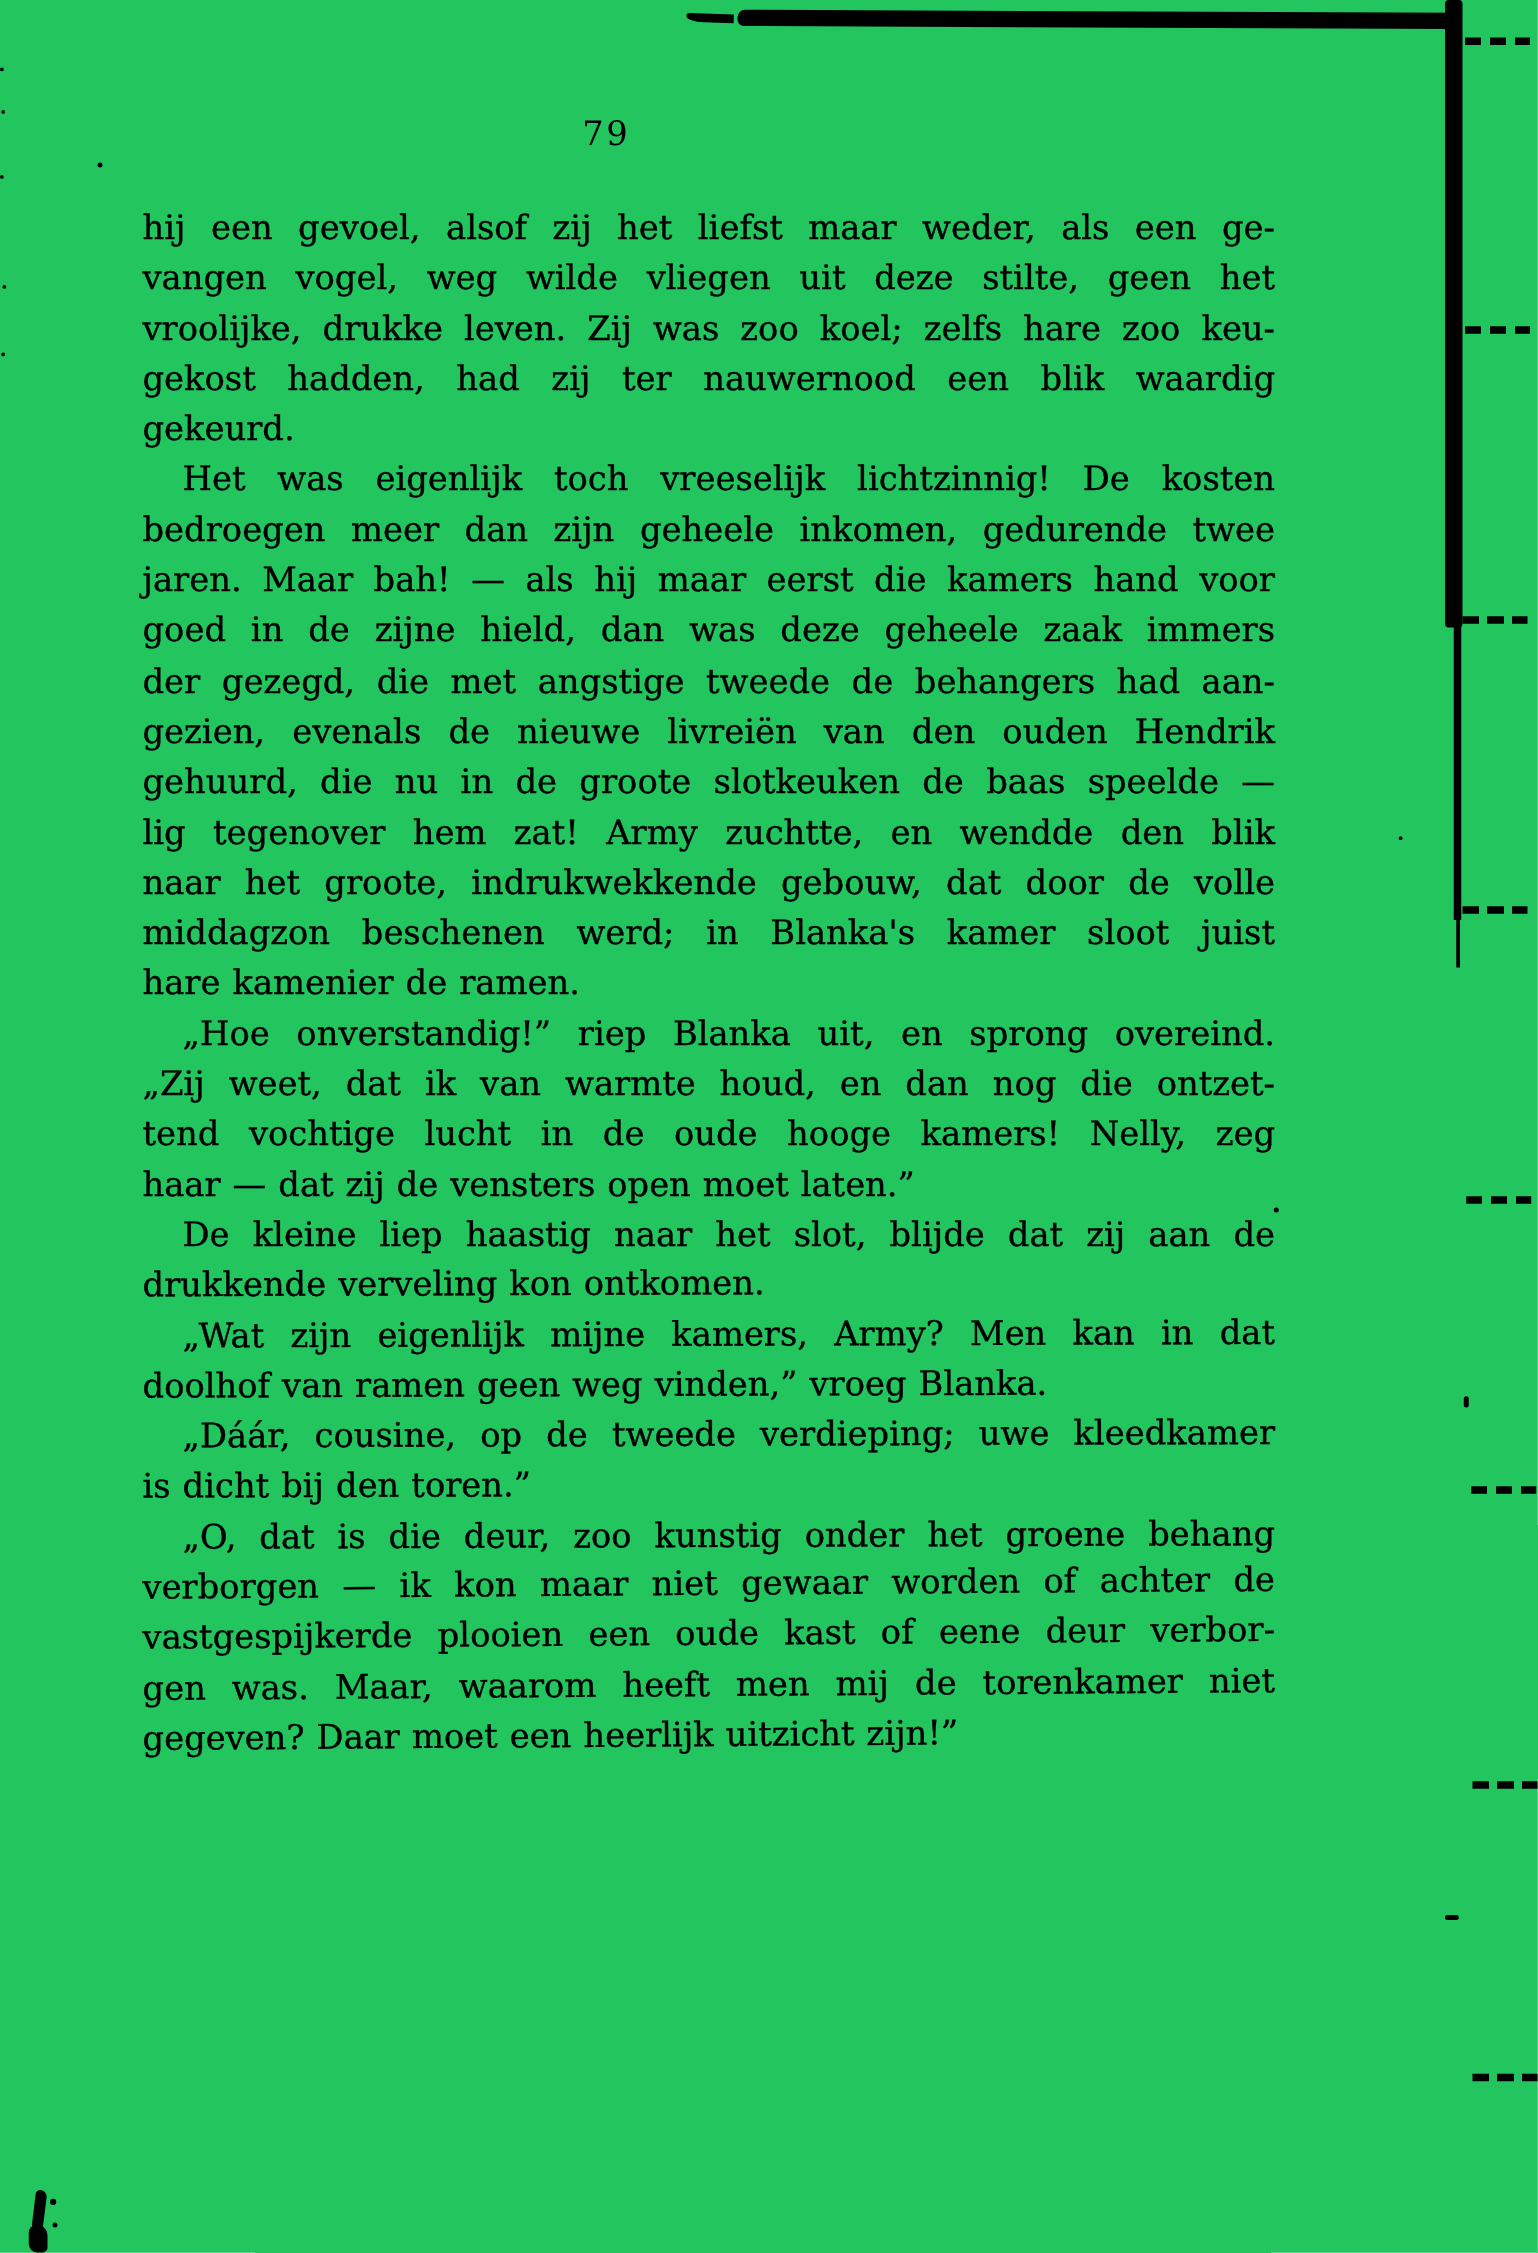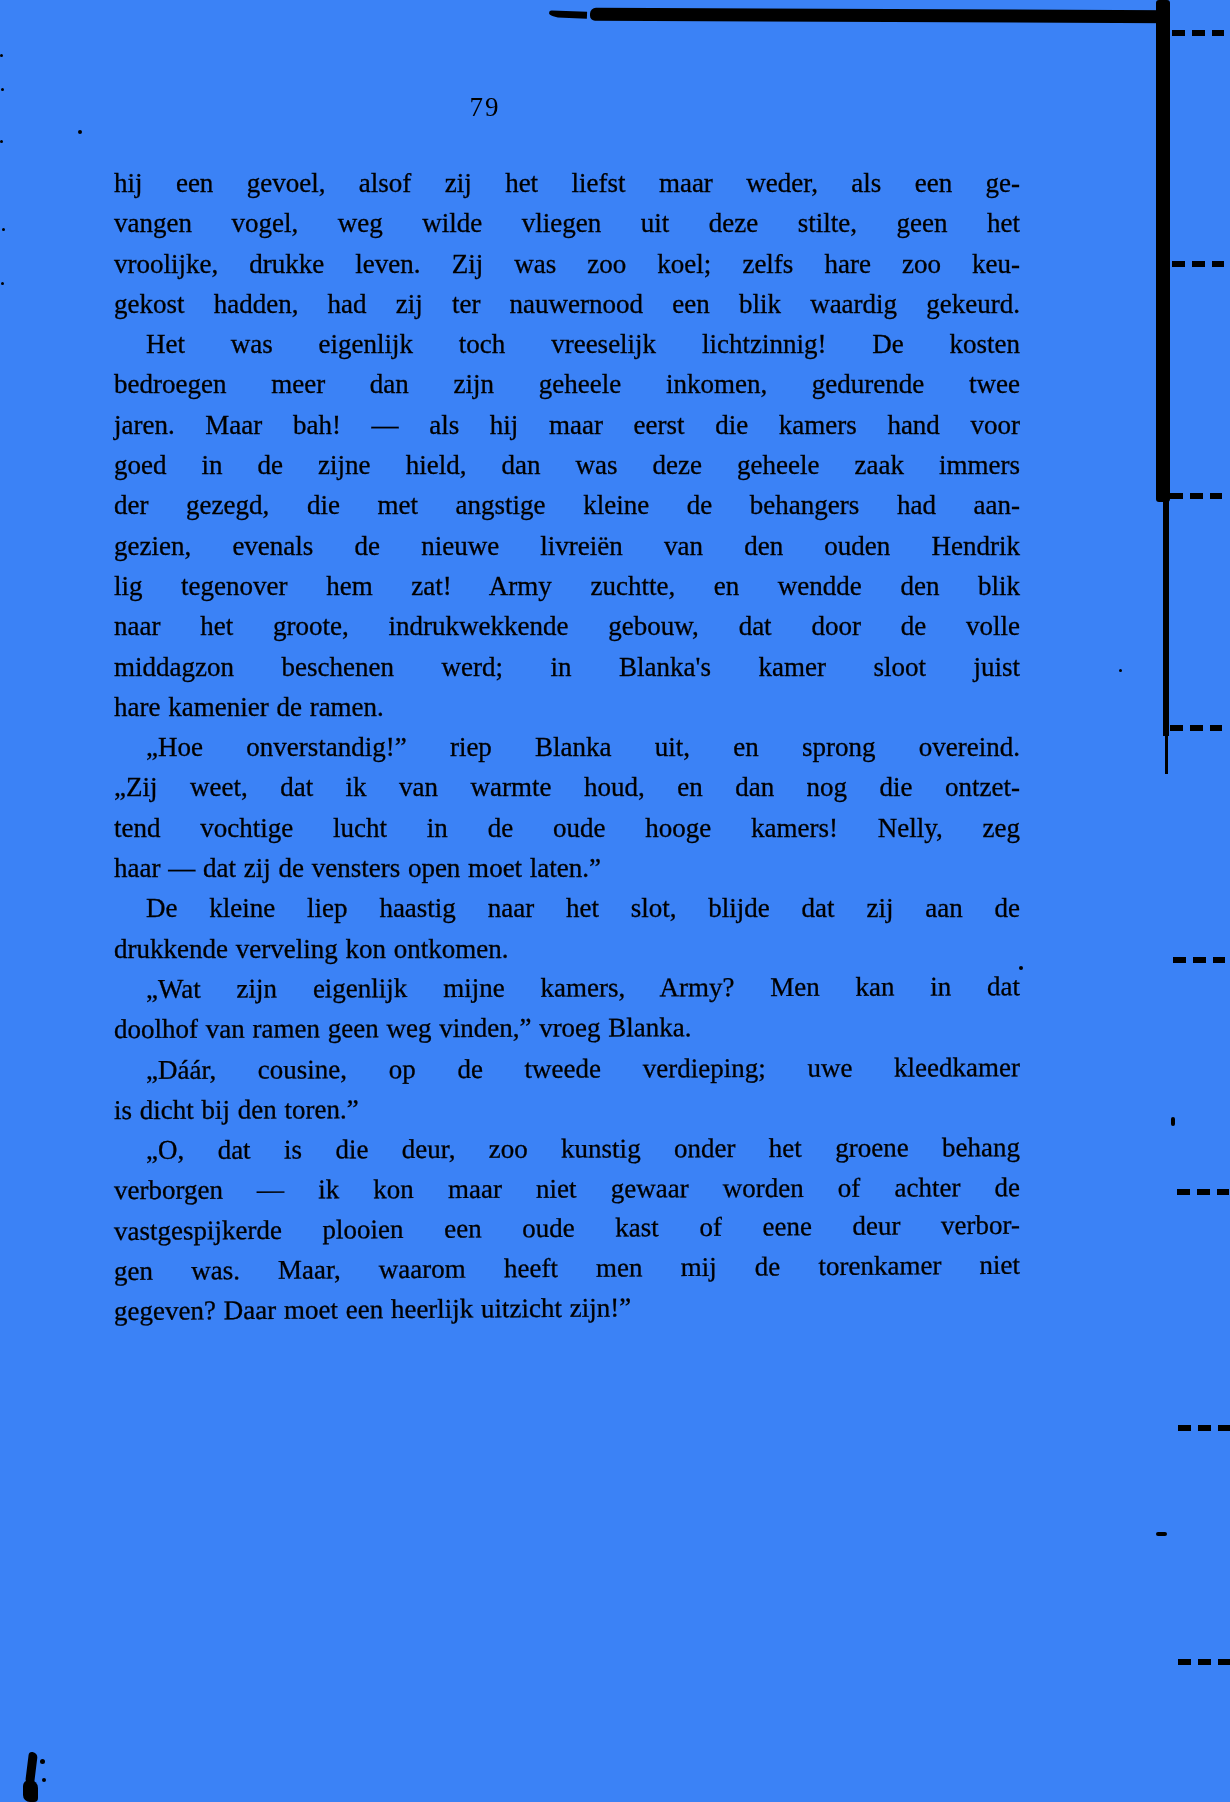--- a/index.html
+++ b/index.html
@@ -2,21 +2,21 @@
 <html><head>
 <meta charset="utf-8">
 <style>
   html,body{margin:0;padding:0;}
   body{
     width:1230px;height:1802px;position:relative;
     background:#ffffff;color:#000;
     font-family:"DejaVu Serif","Liberation Serif",serif;
     overflow:hidden;
   }
-  .page{position:absolute;inset:0;background:#3b82f6;font-family:Liberation Serif, serif;}
+  .page{position:absolute;inset:0;background:#22c55e;}
 
   
   .pagenum{
     position:absolute;top:92px;left:425px;width:120px;
     text-align:center;font-size:27px;letter-spacing:2px;
   }
 
   
   .text{
     position:absolute;left:114px;top:163px;width:906px;
@@ -77,22 +77,23 @@
 
   <div class="text">
       <div class="line">hij een gevoel, alsof zij het liefst maar weder, als een ge-</div>
       <div class="line">vangen vogel, weg wilde vliegen uit deze stilte, geen het</div>
       <div class="line">vroolijke, drukke leven. Zij was zoo koel; zelfs hare zoo keu-</div>
       <div class="line">gekost hadden, had zij ter nauwernood een blik waardig gekeurd.</div>
       <div class="line ind">Het was eigenlijk toch vreeselijk lichtzinnig! De kosten</div>
       <div class="line">bedroegen meer dan zijn geheele inkomen, gedurende twee</div>
       <div class="line">jaren. Maar bah! — als hij maar eerst die kamers hand voor</div>
       <div class="line">goed in de zijne hield, dan was deze geheele zaak immers</div>
-      <div class="line">der gezegd, die met angstige kleine de behangers had aan-</div>
+      <div class="line">der gezegd, die met angstige tweede de behangers had aan-</div>
       <div class="line">gezien, evenals de nieuwe livreiën van den ouden Hendrik</div>
+      <div class="line">gehuurd, die nu in de groote slotkeuken de baas speelde —</div>
       <div class="line">lig tegenover hem zat! Army zuchtte, en wendde den blik</div>
       <div class="line">naar het groote, indrukwekkende gebouw, dat door de volle</div>
       <div class="line">middagzon beschenen werd; in Blanka's kamer sloot juist</div>
       <div class="line end">hare kamenier de ramen.</div>
       <div class="line ind">„Hoe onverstandig!” riep Blanka uit, en sprong overeind.</div>
       <div class="line">„Zij weet, dat ik van warmte houd, en dan nog die ontzet-</div>
       <div class="line">tend vochtige lucht in de oude hooge kamers! Nelly, zeg</div>
       <div class="line end">haar — dat zij de vensters open moet laten.”</div>
       <div class="line ind">De kleine liep haastig naar het slot, blijde dat zij aan de</div>
       <div class="line end">drukkende verveling kon ontkomen.</div>

